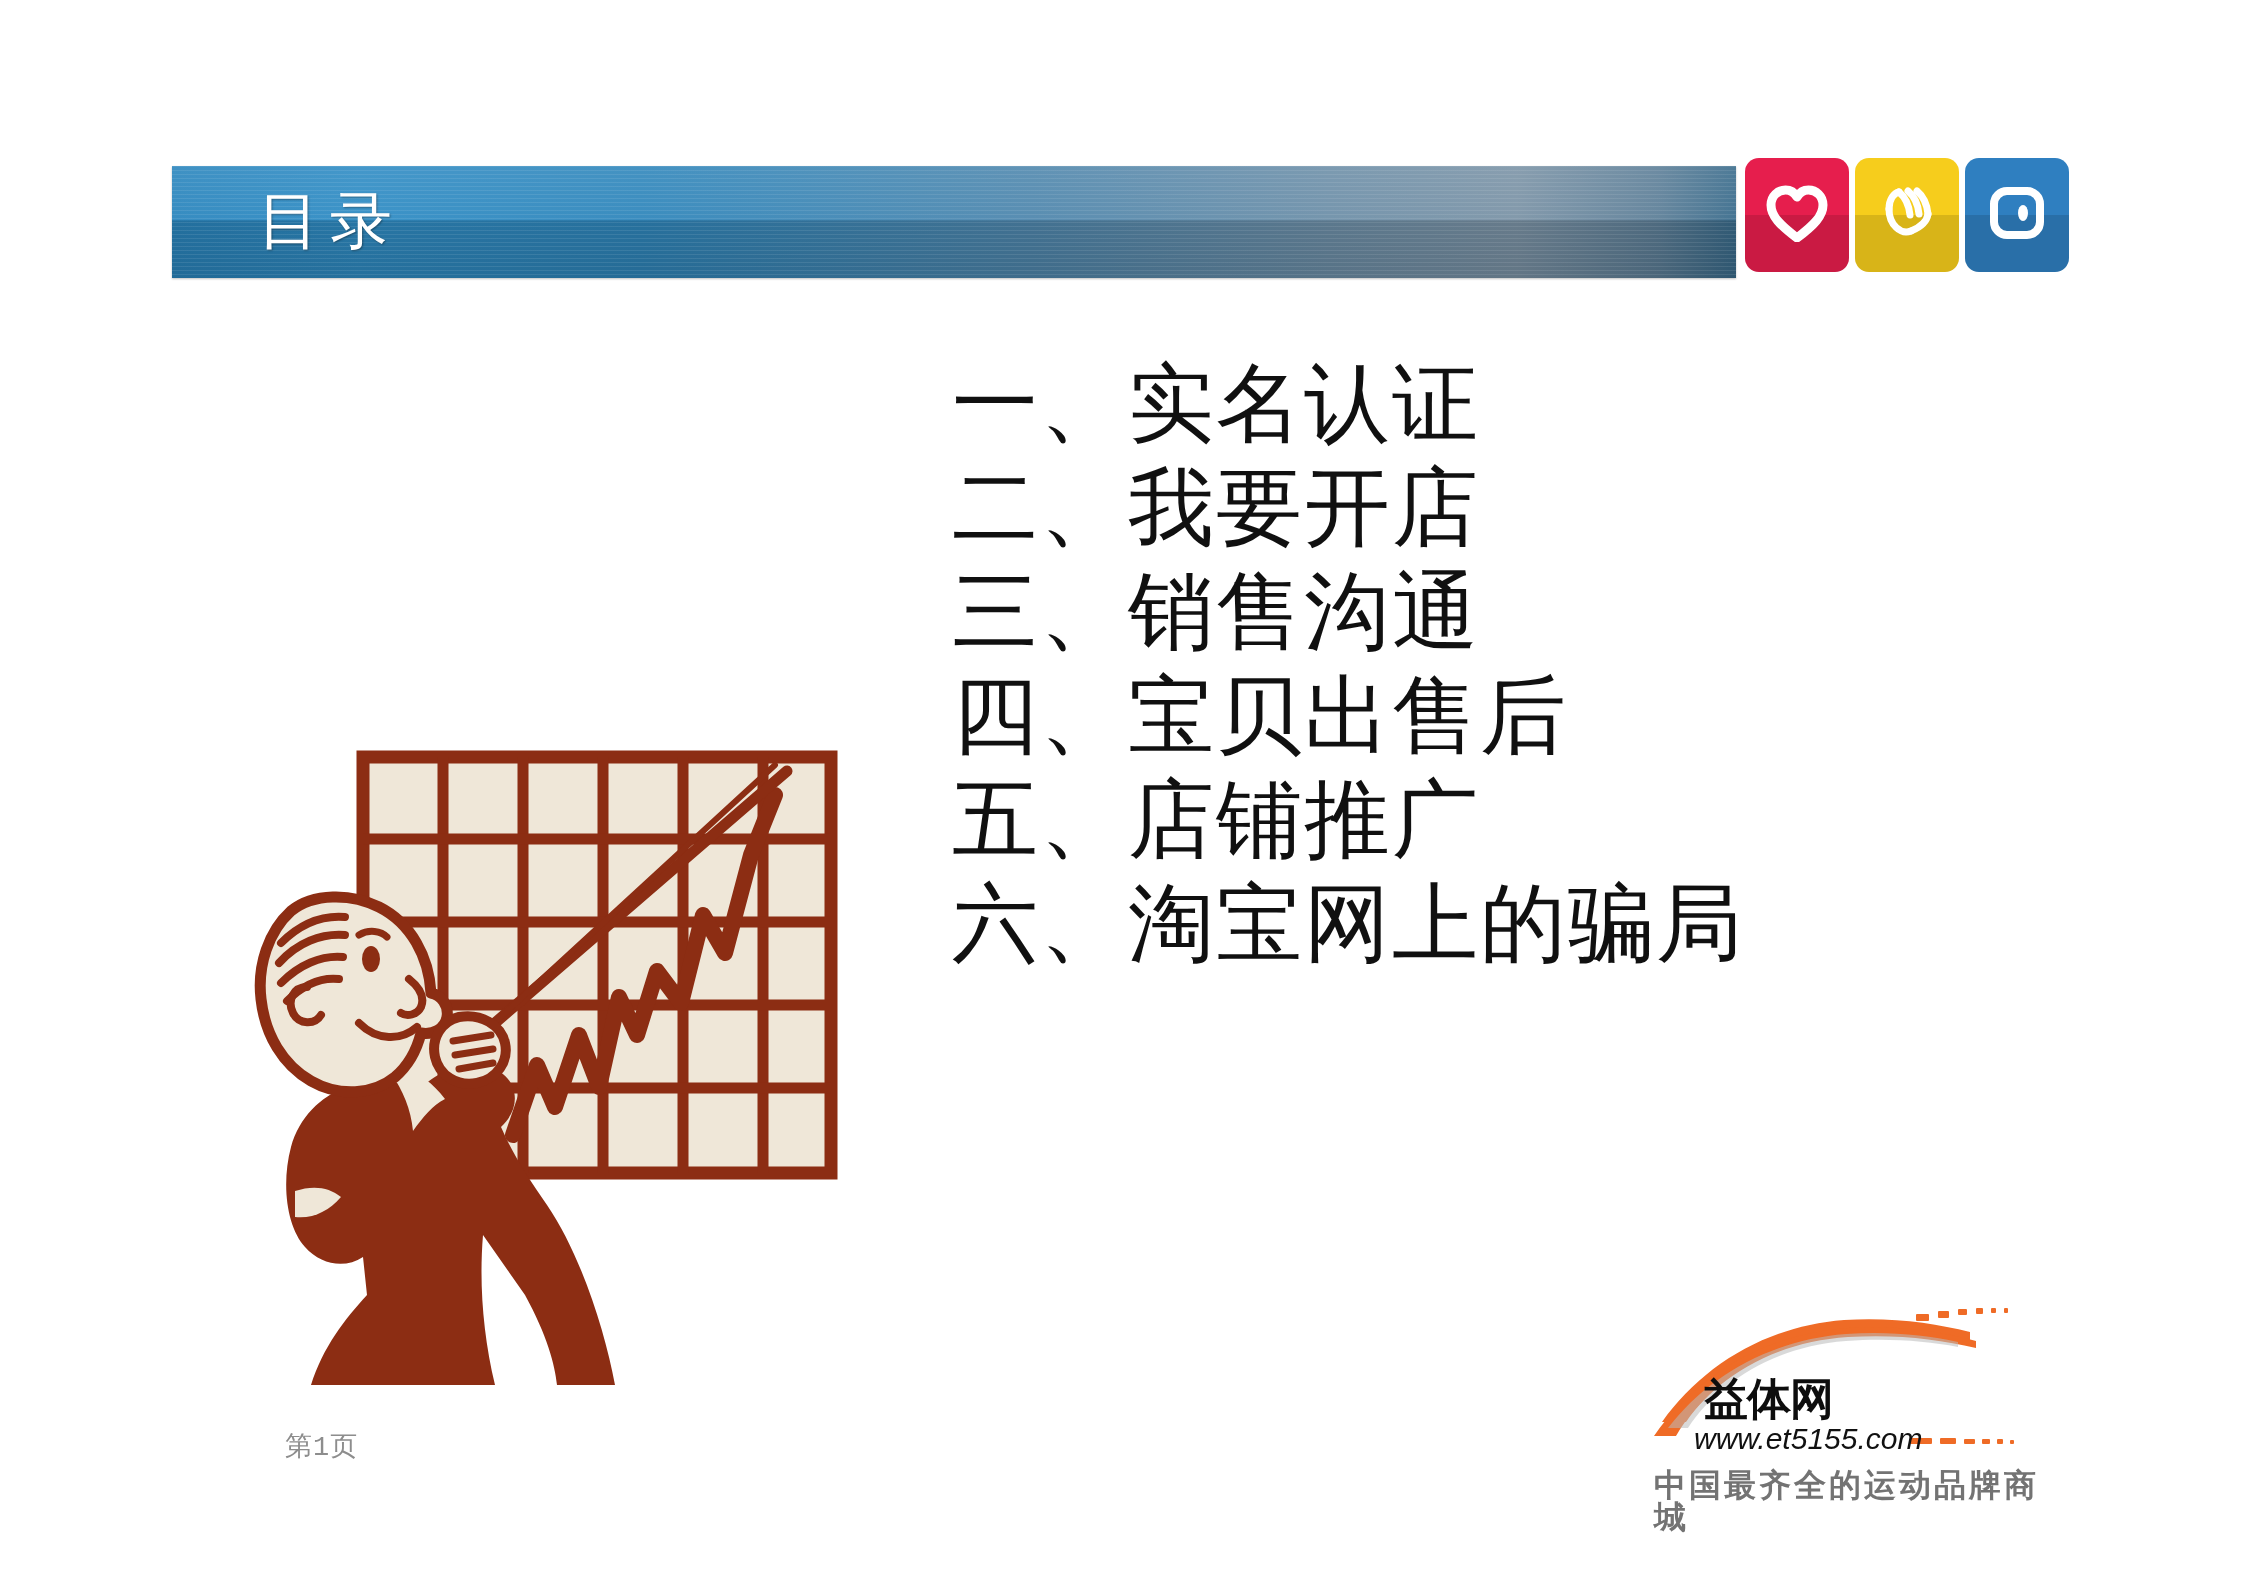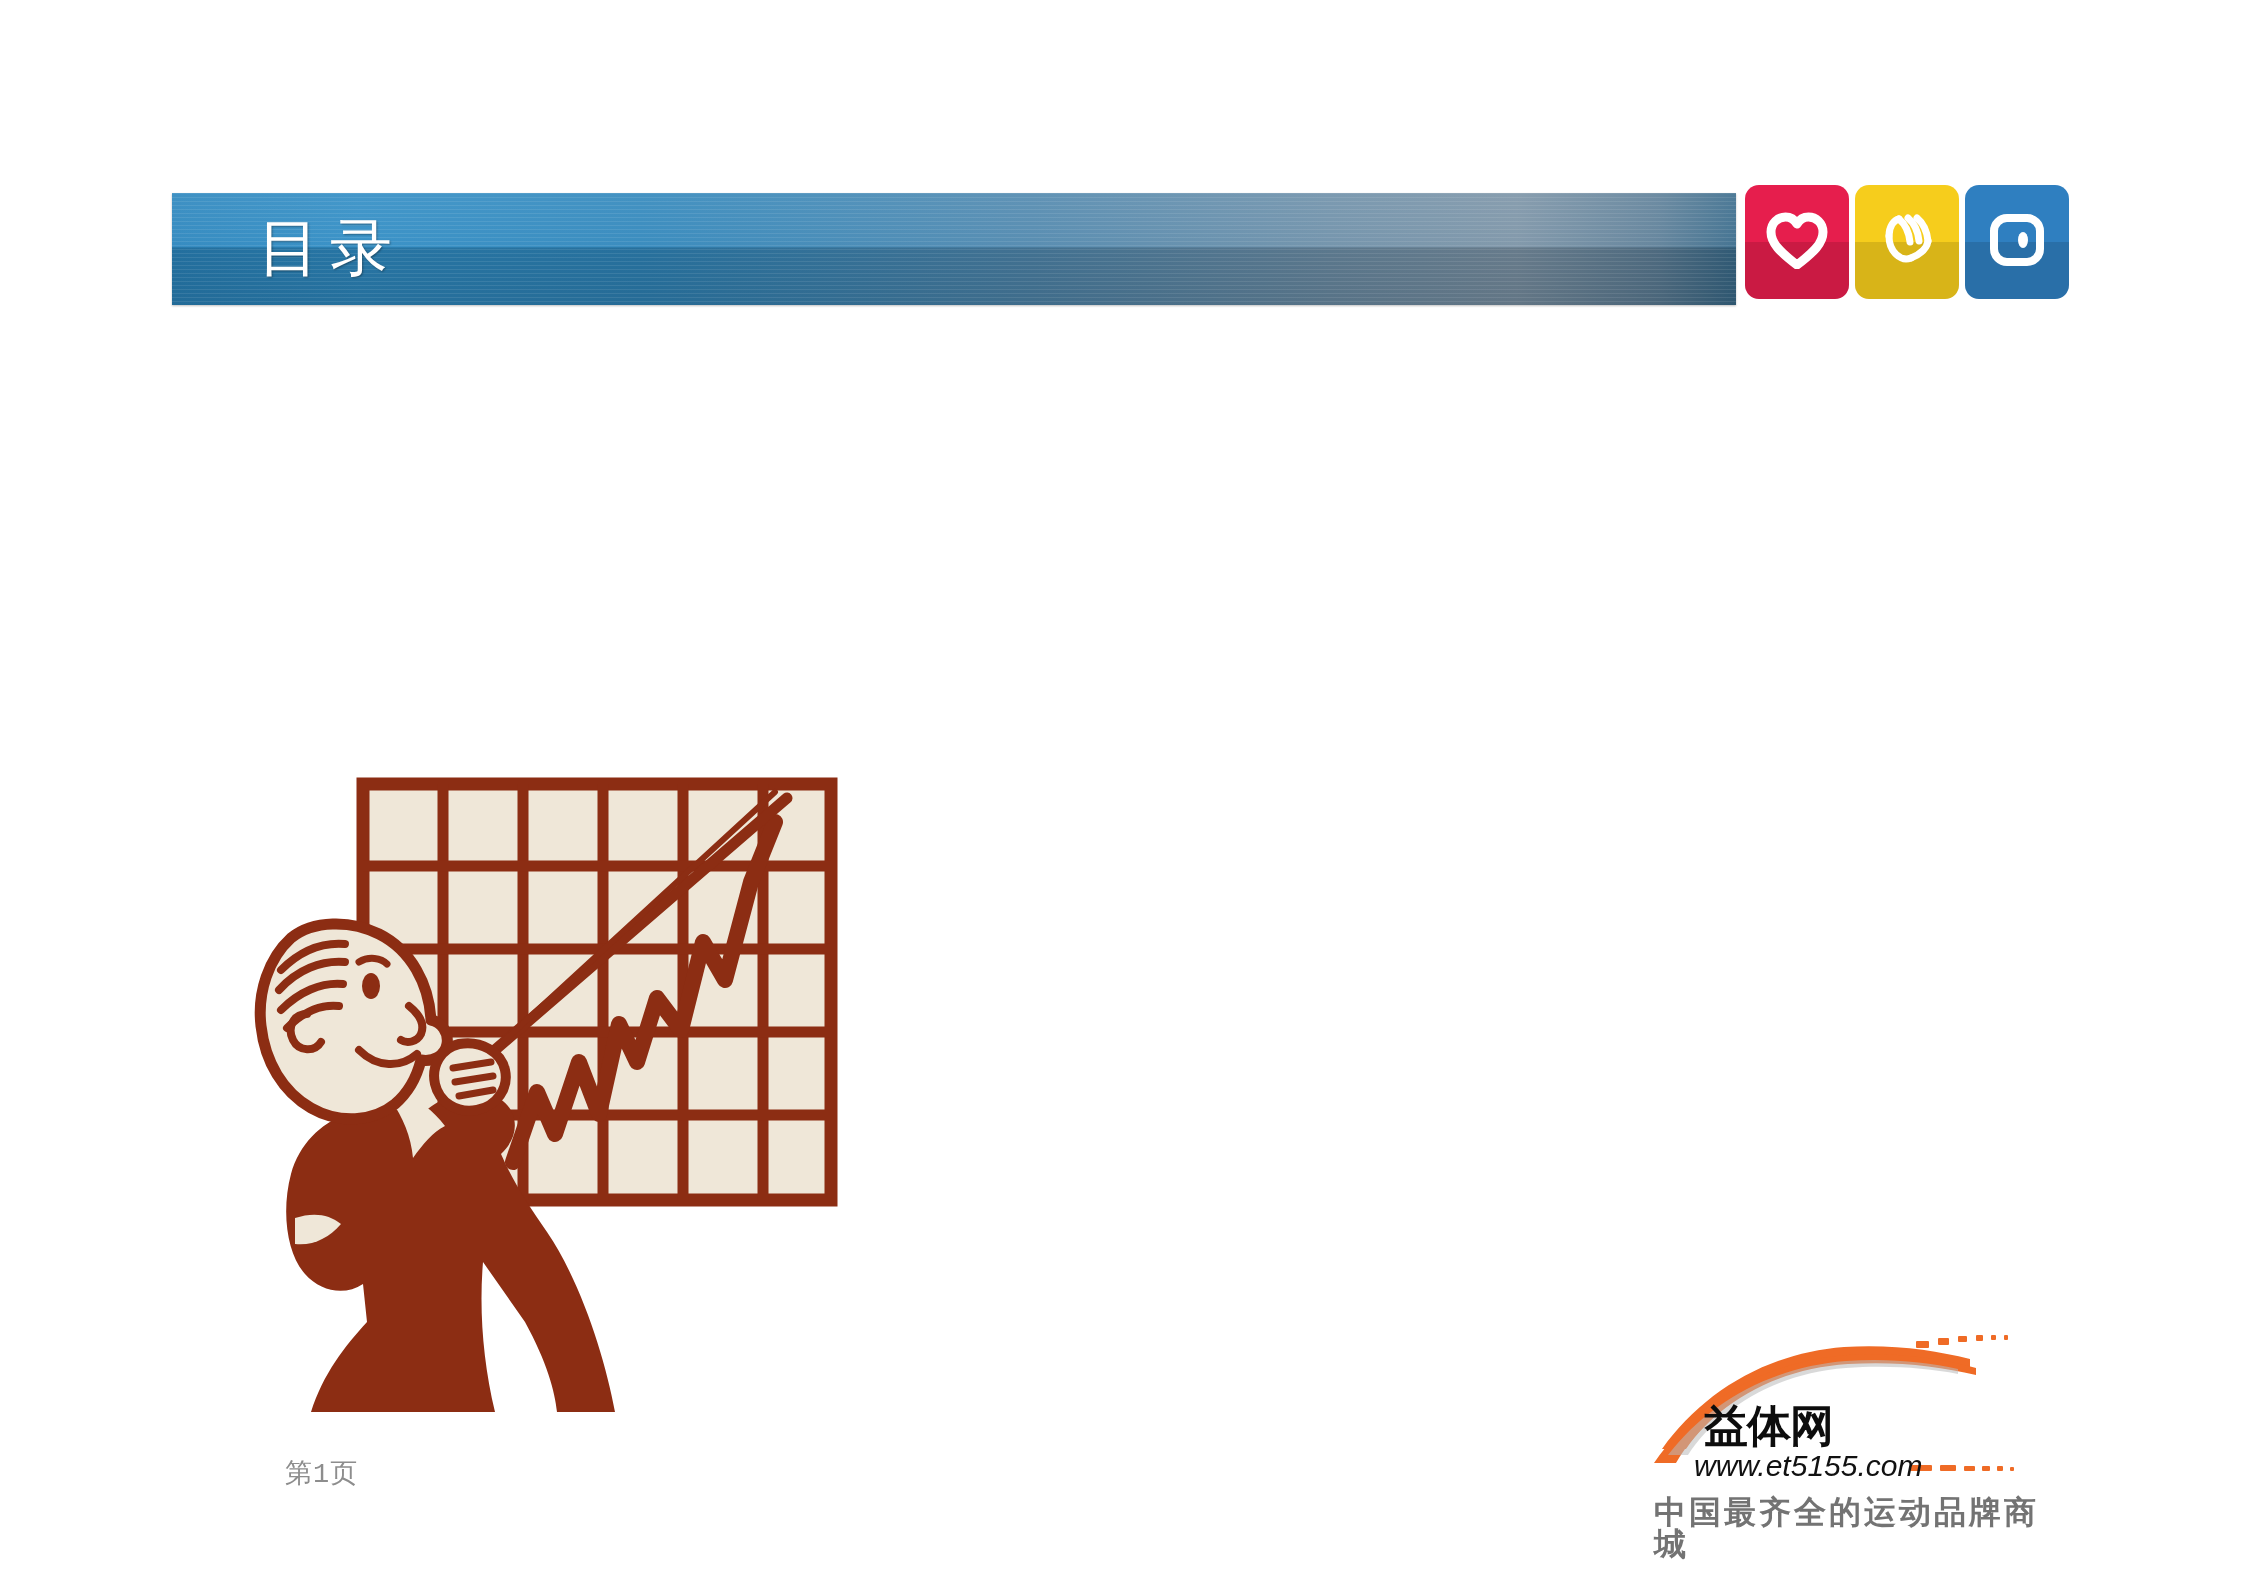--- a/index.html
+++ b/index.html
@@ -12,21 +12,20 @@
     height: 1594px;
     position: relative;
     overflow: hidden;
     font-family: "Liberation Serif", "DejaVu Serif", serif;
   }
 
   .slide {
     position: absolute;
     inset: 0;
     background: #ffffff;
-    margin-top: 27px;
   }
 
   
   .banner {
     position: absolute;
     left: 172px;
     top: 166px;
     width: 1564px;
     height: 112px;
     background:
@@ -227,20 +226,28 @@
       <span>
         <svg width="60" height="56" viewBox="0 0 60 56">
           <rect x="7" y="6" width="46" height="44" rx="13" ry="13" fill="none" stroke="#ffffff" stroke-width="8"></rect>
           <ellipse cx="36" cy="28" rx="5" ry="8" fill="#ffffff"></ellipse>
         </svg>
       </span>
     </div>
 
   </div>
 
+  <div class="toc">
+    <div class="toc-item">一、实名认证</div>
+    <div class="toc-item">二、我要开店</div>
+    <div class="toc-item">三、销售沟通</div>
+    <div class="toc-item">四、宝贝出售后</div>
+    <div class="toc-item">五、店铺推广</div>
+    <div class="toc-item">六、淘宝网上的骗局</div>
+  </div>
 
   <div class="clipart">
     <svg viewBox="0 0 660 660" xmlns="http://www.w3.org/2000/svg">
       <g>
 
         <rect x="168" y="22" width="468" height="416" fill="#efe7d8" stroke="#8c2d13" stroke-width="13"></rect>
 
         <line x1="248" y1="22" x2="248" y2="438" stroke="#8c2d13" stroke-width="11"></line>
         <line x1="328" y1="22" x2="328" y2="438" stroke="#8c2d13" stroke-width="11"></line>
         <line x1="408" y1="22" x2="408" y2="438" stroke="#8c2d13" stroke-width="11"></line>

